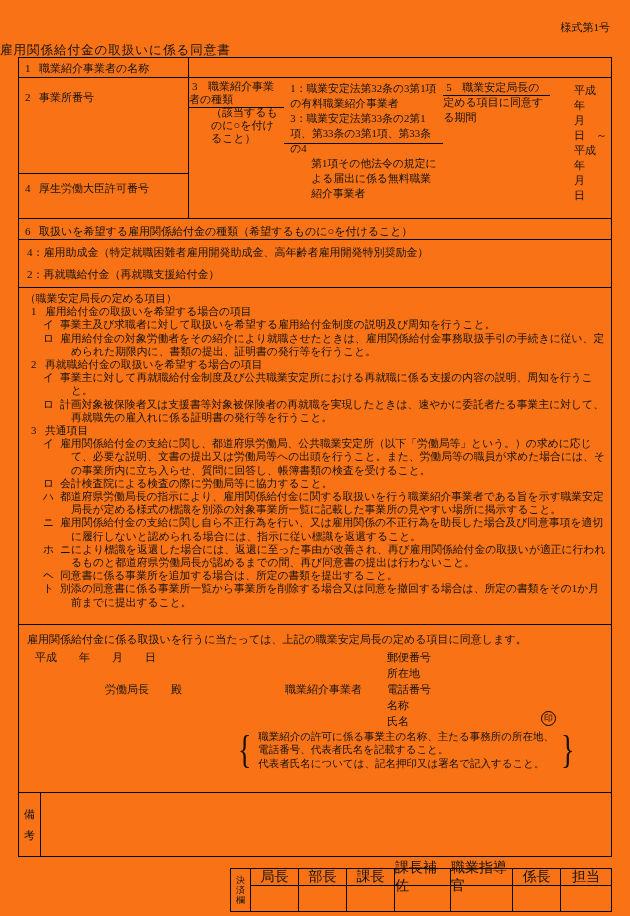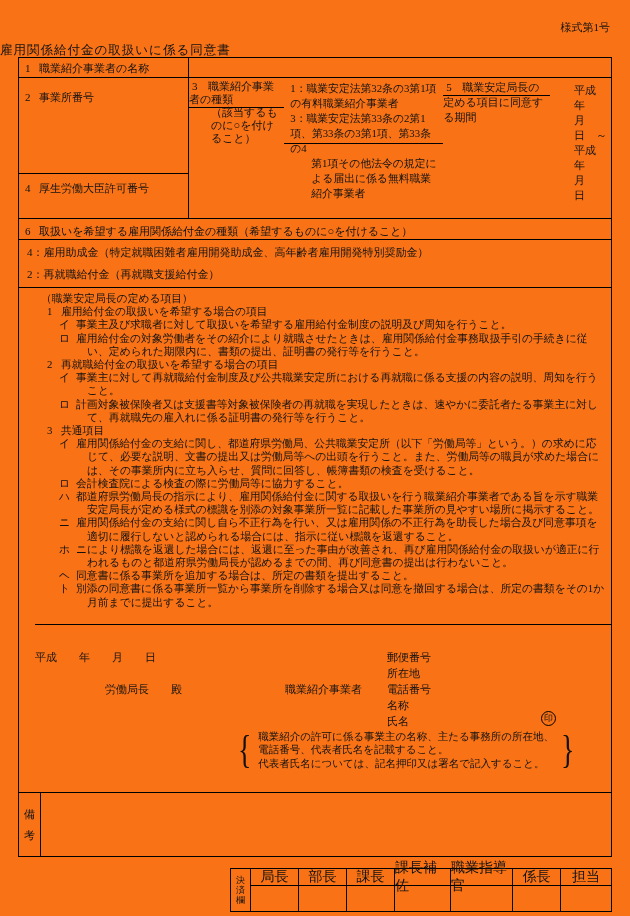--- a/index.html
+++ b/index.html
@@ -33,21 +33,21 @@
   .opt-cont { padding-left:21px; }
   .cell-periodhead { height:18px; border-bottom:1px solid #000; padding-top:2px; }
   .cell-period { flex:1; padding:5px 4px 0 24px; }
 
   .r6 { height:21px;align-items:flex-end; }
   .r6 .td { padding-top:4px; }
 
   .r-ben { height:48px; }
   .benefits { flex:1; display:flex; flex-direction:column; justify-content:center; gap:7px; padding-left:8px; }
 
-  .r-prov { height:337px;margin-left:16px; }
+  .r-prov { height:337px; }
   .prov { flex:1; padding:4px 4px 0 6px; font-size:10.8px; line-height:13.2px; overflow:hidden; }
   .prov-group-title { padding-left:6px; }
   .gnum { display:inline-block; width:14px; }
   .prov-item { padding-left:46px; text-indent:-28px; }
   .pmarker { margin-right:6px; }
 
   .r-sig { height:168px; position:relative; }
   .abs { position:absolute; white-space:nowrap; }
   .sig-consent { top:7px; left:8px; }
   .sig-date { top:25px; left:16px; }
@@ -141,20 +141,21 @@
         <div class="prov-item"><span class="pmarker">ロ</span><span>会計検査院による検査の際に労働局等に協力すること。</span></div>
         <div class="prov-item"><span class="pmarker">ハ</span><span>都道府県労働局長の指示により、雇用関係給付金に関する取扱いを行う職業紹介事業者である旨を示す職業安定局長が定める様式の標識を別添の対象事業所一覧に記載した事業所の見やすい場所に掲示すること。</span></div>
         <div class="prov-item"><span class="pmarker">ニ</span><span>雇用関係給付金の支給に関し自ら不正行為を行い、又は雇用関係の不正行為を助長した場合及び同意事項を適切に履行しないと認められる場合には、指示に従い標識を返還すること。</span></div>
         <div class="prov-item"><span class="pmarker">ホ</span><span>ニにより標識を返還した場合には、返還に至った事由が改善され、再び雇用関係給付金の取扱いが適正に行われるものと都道府県労働局長が認めるまでの間、再び同意書の提出は行わないこと。</span></div>
         <div class="prov-item"><span class="pmarker">ヘ</span><span>同意書に係る事業所を追加する場合は、所定の書類を提出すること。</span></div>
         <div class="prov-item"><span class="pmarker">ト</span><span>別添の同意書に係る事業所一覧から事業所を削除する場合又は同意を撤回する場合は、所定の書類をその1か月前までに提出すること。</span></div>
       </div>
     </div>
 
     <div class="tr r-sig">
+      <div class="abs sig-consent">雇用関係給付金に係る取扱いを行うに当たっては、上記の職業安定局長の定める項目に同意します。</div>
       <div class="abs sig-date">平成　　年　　月　　日</div>
       <div class="abs sig-postal">郵便番号</div>
       <div class="abs sig-address">所在地</div>
       <div class="abs sig-recipient">労働局長　　殿</div>
       <div class="abs sig-agency">職業紹介事業者</div>
       <div class="abs sig-phone">電話番号</div>
       <div class="abs sig-name">名称</div>
       <div class="abs sig-repname">氏名</div>
       <div class="seal">印</div>
       <div class="sig-note">

